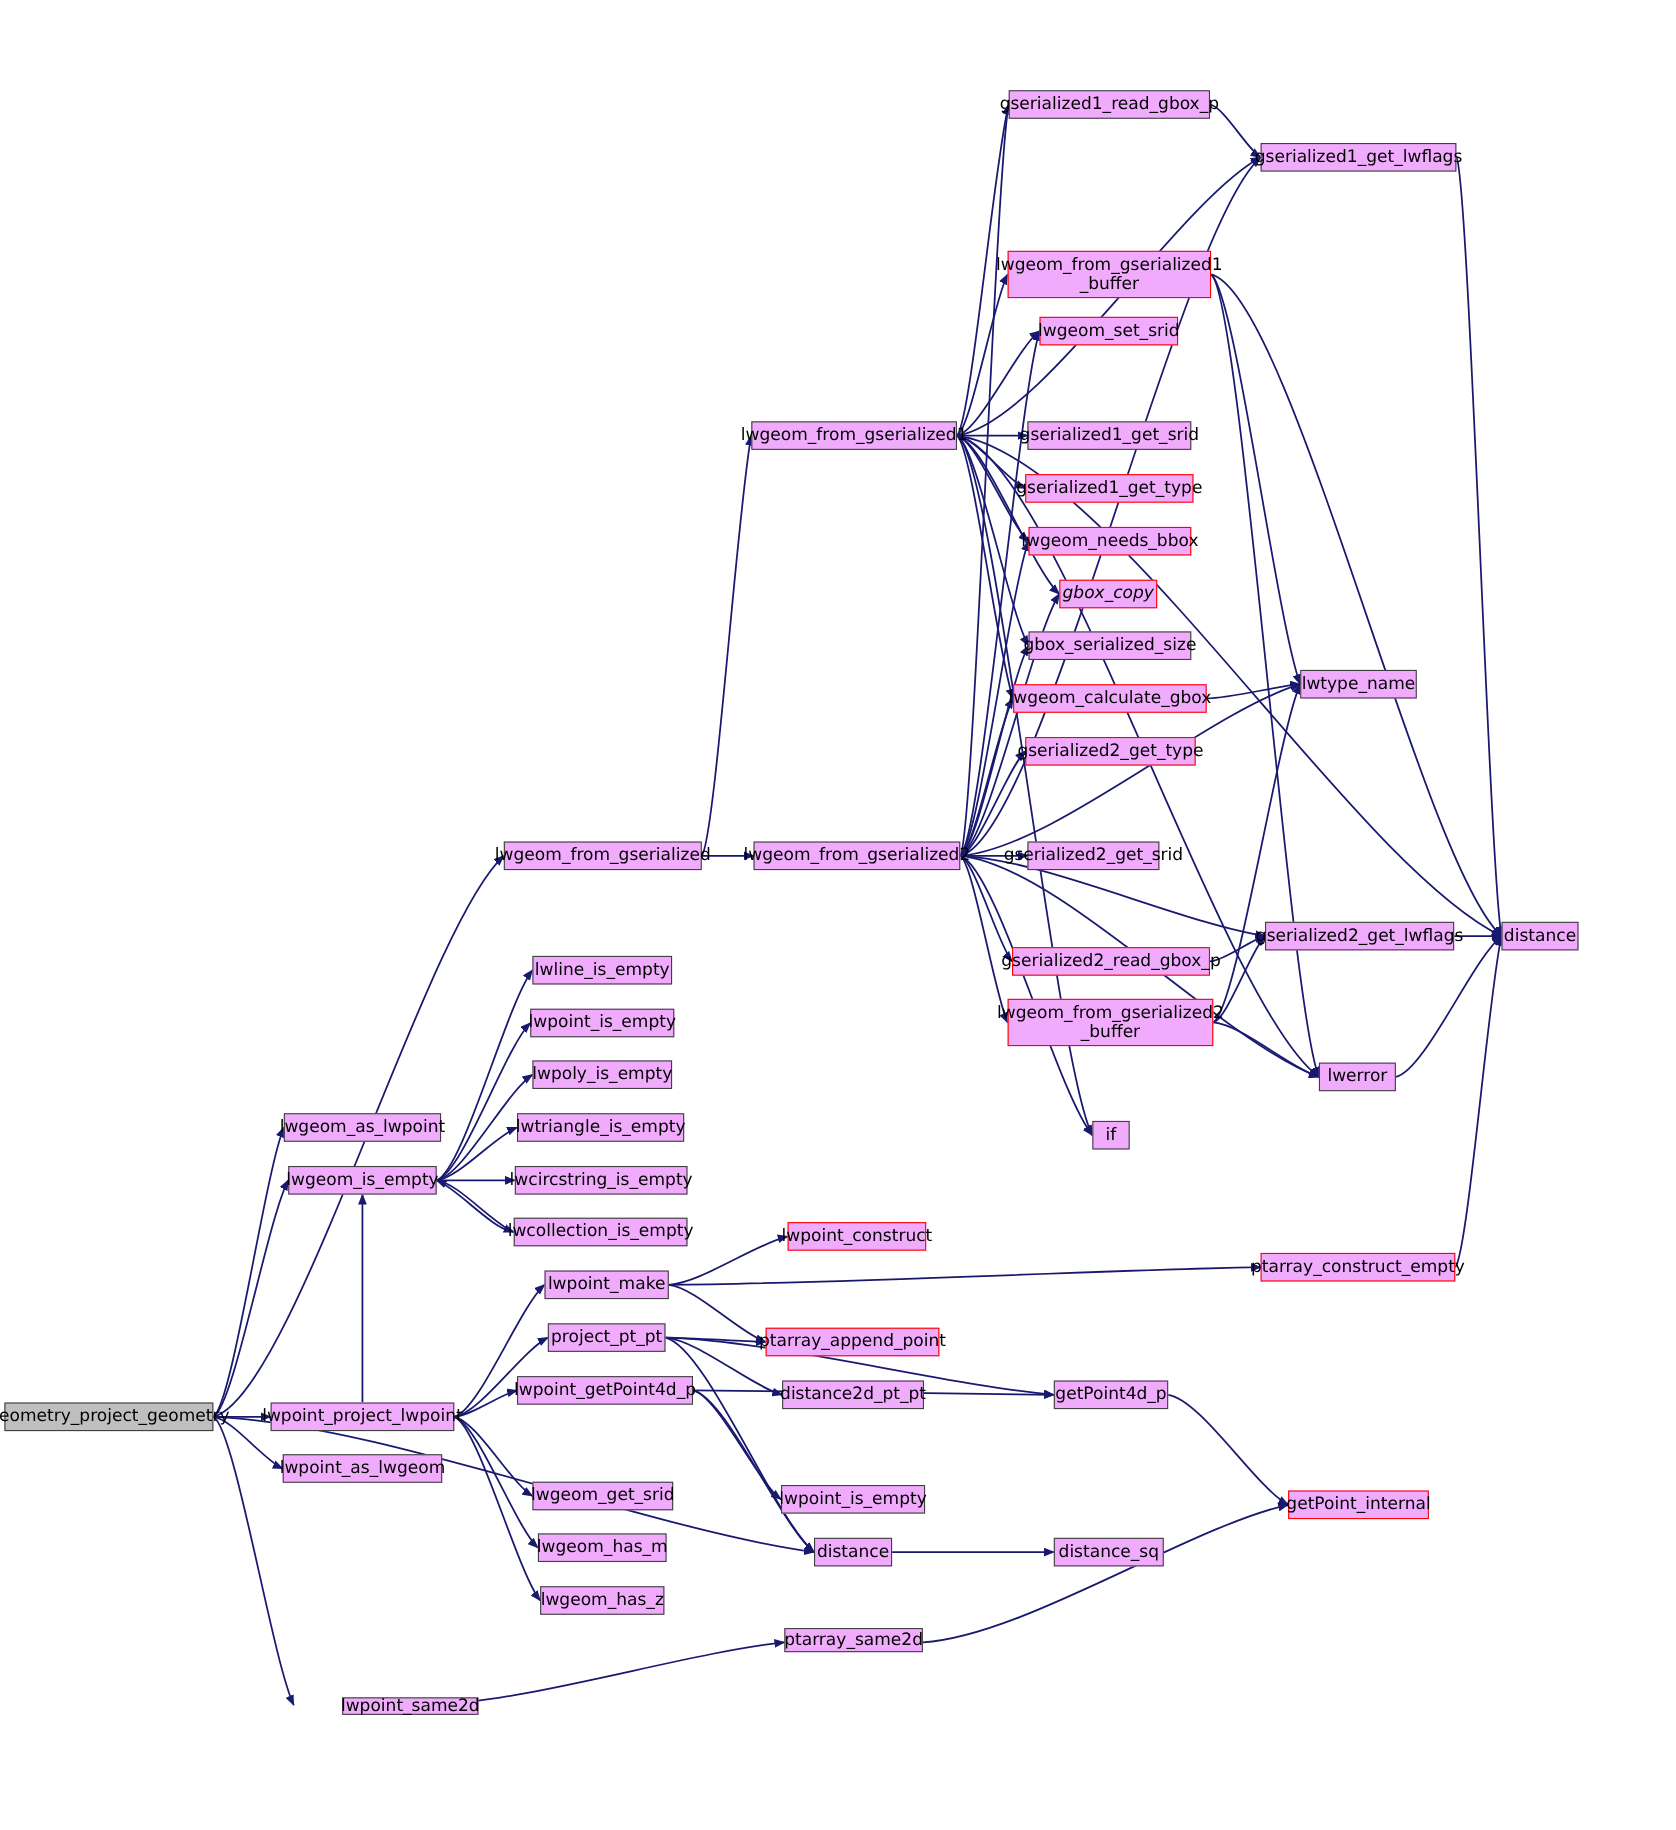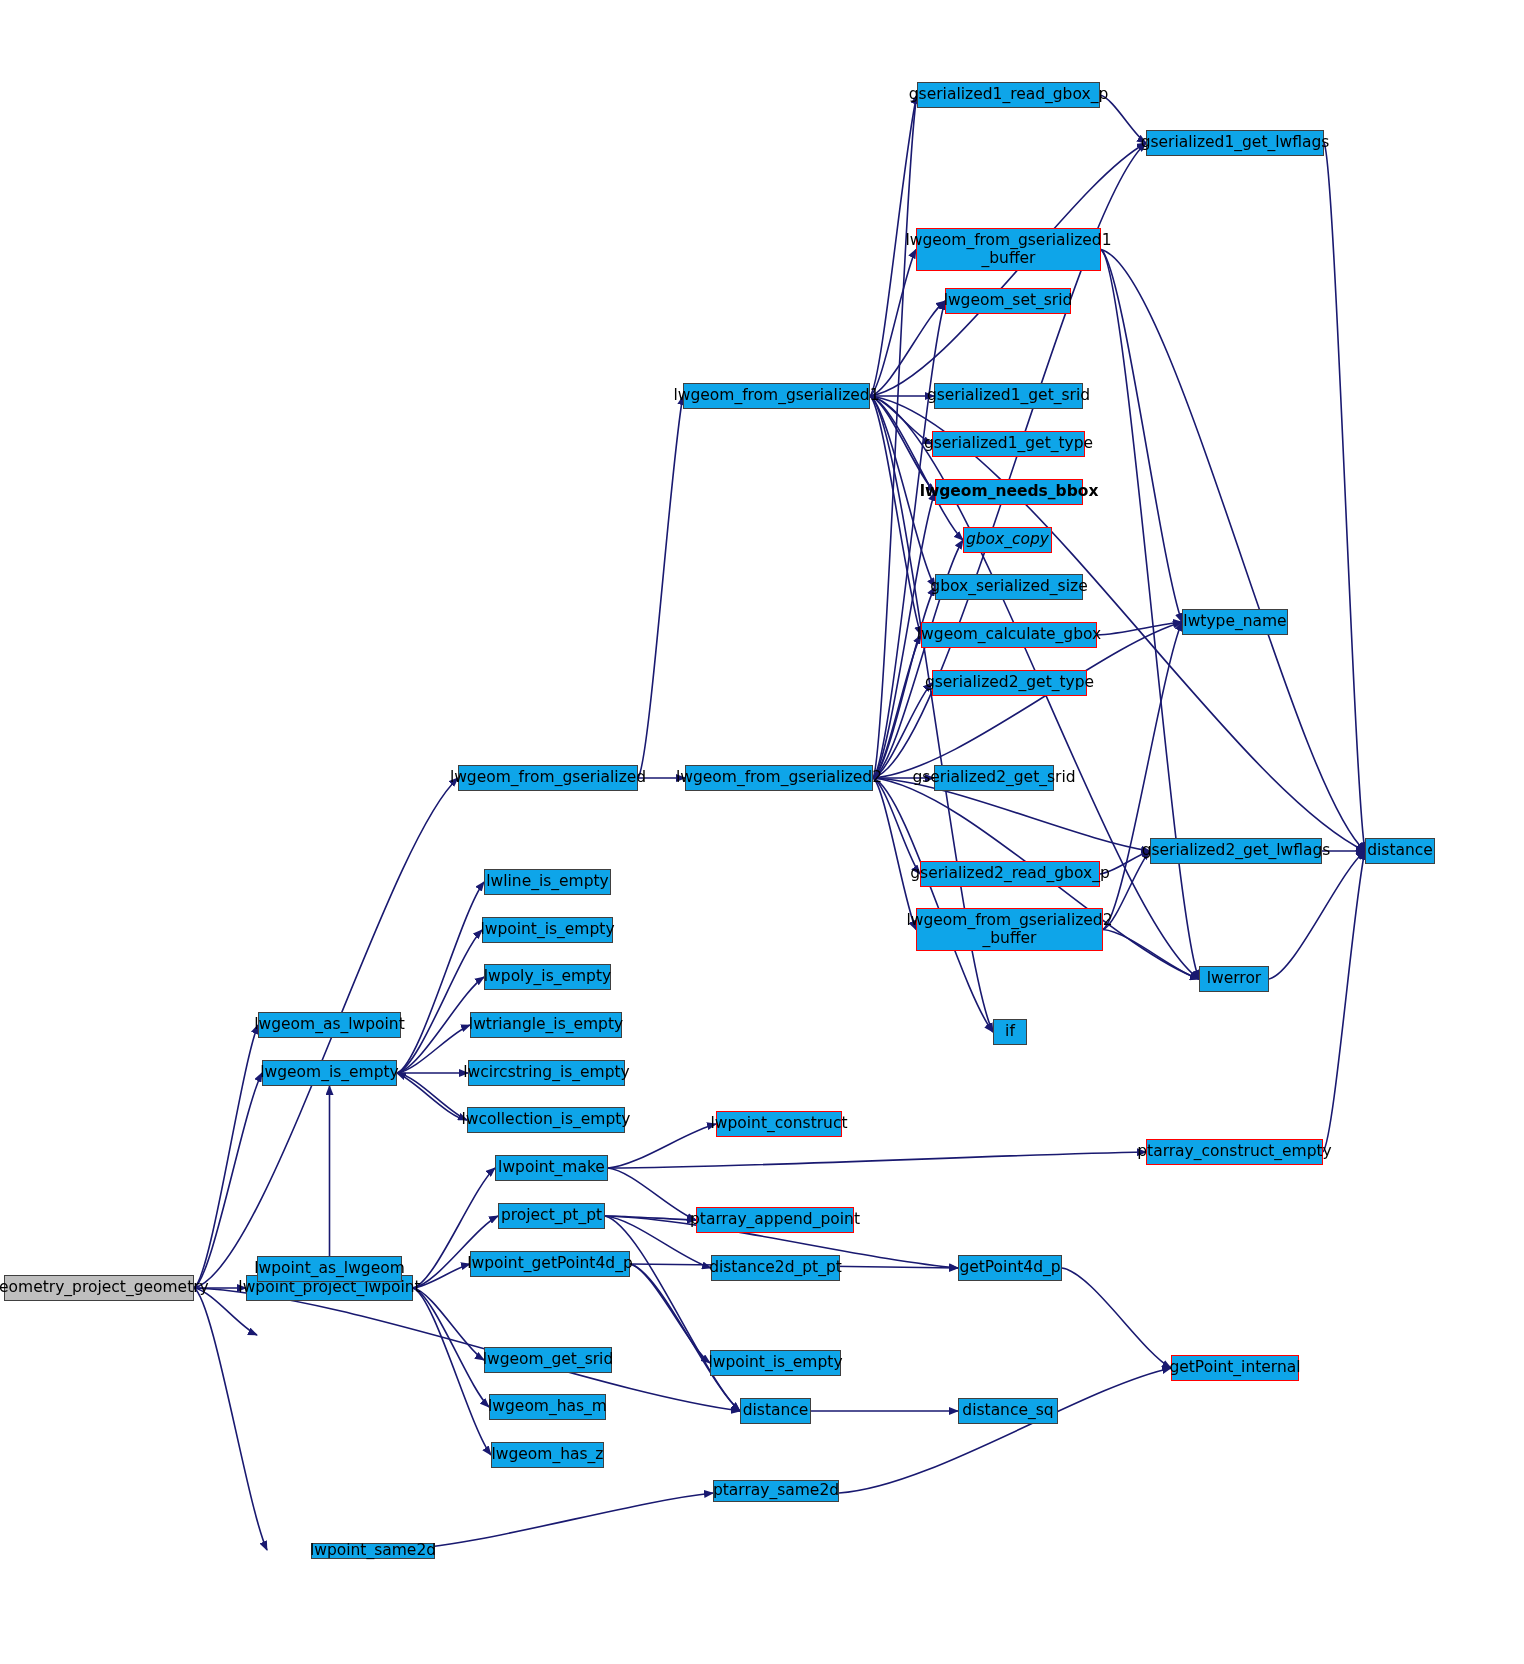--- a/index.html
+++ b/index.html
@@ -1,20 +1,20 @@
 <!DOCTYPE html>
 <html><head>
 <meta charset="utf-8">
 <style>
   html,body{margin:0;padding:0;background:#ffffff;}
   #canvas{position:relative;width:1524px;height:1664px;background:#ffffff;
           font-family:"DejaVu Sans","Liberation Sans",sans-serif;overflow:hidden;}
   svg.edges{position:absolute;left:0;top:0;width:1524px;height:1664px;pointer-events:none;}
   .node{position:absolute;box-sizing:border-box;display:flex;align-items:center;
-        justify-content:center;text-align:center;background:#0ea5e9;
+        justify-content:center;text-align:center;background:#f0abfc;
         font-size:15.5px;color:#000000;line-height:1.12;white-space:pre;}
   .node.black{border:1.4px solid #404040;}
   .node.red{border:1.6px solid #ff0000;}
   .node.root{border:1.4px solid #404040;background:#bfbfbf;}
 </style>
 </head>
 <body>
 
 <div id="canvas">
   <svg class="edges" viewBox="0 0 1524 1664">
@@ -100,21 +100,21 @@
         <path d="M1103,929.5 C1124.725,915.6625 1160.275,672.7375 1182,622" marker-end="url(#ah)"></path>
         <path d="M1322,851 C1333.825,851 1353.175,851 1365,851" marker-end="url(#ah)"></path>
         <path d="M1269,979 C1295.4,973.24 1338.6,872.12 1365,851" marker-end="url(#ah)"></path>
         <path d="M1097,635 C1120.375,634.415 1158.625,624.145 1182,622" marker-end="url(#ah)"></path>
         <path d="M1323,1152 C1334.55,1138.455 1353.45,900.665 1365,851" marker-end="url(#ah)"></path>
       </g>
   </svg>
   <div id="node-layer">
       <div class="node root" style="left: 4px; top: 1275px; width: 190px; height: 26px;">geometry_project_geometry</div>
       <div class="node black" style="left: 246px; top: 1275px; width: 167px; height: 26px;">lwpoint_project_lwpoint</div>
-      <div class="node black" style="left: 257px; top: 1256px; width: 145px; height: 26px;">lwpoint_as_lwgeom</div>
+      <div class="node black" style="left: 257px; top: 1322px; width: 145px; height: 26px;">lwpoint_as_lwgeom</div>
       <div class="node black" style="left: 258px; top: 1012px; width: 143px; height: 26px;">lwgeom_as_lwpoint</div>
       <div class="node black" style="left: 262px; top: 1060px; width: 135px; height: 26px;">lwgeom_is_empty</div>
       <div class="node black" style="left: 458px; top: 765px; width: 180px; height: 26px;">lwgeom_from_gserialized</div>
       <div class="node black" style="left: 484px; top: 869px; width: 127px; height: 26px;">lwline_is_empty</div>
       <div class="node black" style="left: 482px; top: 917px; width: 131px; height: 26px;">lwpoint_is_empty</div>
       <div class="node black" style="left: 484px; top: 964px; width: 127px; height: 26px;">lwpoly_is_empty</div>
       <div class="node black" style="left: 470px; top: 1012px; width: 152px; height: 26px;">lwtriangle_is_empty</div>
       <div class="node black" style="left: 468px; top: 1060px; width: 157px; height: 26px;">lwcircstring_is_empty</div>
       <div class="node black" style="left: 467px; top: 1107px; width: 158px; height: 26px;">lwcollection_is_empty</div>
       <div class="node black" style="left: 495px; top: 1155px; width: 113px; height: 26px;">lwpoint_make</div>
@@ -136,21 +136,21 @@
       <div class="node red" style="left: 1146px; top: 1139px; width: 177px; height: 26px;">ptarray_construct_empty</div>
       <div class="node black" style="left: 685px; top: 765px; width: 188px; height: 26px;">lwgeom_from_gserialized2</div>
       <div class="node black" style="left: 683px; top: 383px; width: 187px; height: 26px;">lwgeom_from_gserialized1</div>
       <div class="node black" style="left: 917px; top: 82px; width: 183px; height: 26px;">gserialized1_read_gbox_p</div>
       <div class="node black" style="left: 1146px; top: 130px; width: 178px; height: 26px;">gserialized1_get_lwflags</div>
       <div class="node red" style="left: 916px; top: 228px; width: 185px; height: 43px;">lwgeom_from_gserialized1
 _buffer</div>
       <div class="node red" style="left: 945px; top: 288px; width: 126px; height: 26px;">lwgeom_set_srid</div>
       <div class="node black" style="left: 934px; top: 383px; width: 149px; height: 26px;">gserialized1_get_srid</div>
       <div class="node red" style="left: 932px; top: 431px; width: 153px; height: 26px;">gserialized1_get_type</div>
-      <div class="node red" style="left: 935px; top: 479px; width: 148px; height: 26px; font-weight: bold;">lwgeom_needs_bbox</div>
+      <div class="node red" style="left: 935px; top: 479px; width: 148px; height: 26px;">lwgeom_needs_bbox</div>
       <div class="node red" style="left: 963px; top: 527px; width: 89px; height: 26px; font-style: italic;">gbox_copy</div>
       <div class="node black" style="left: 935px; top: 574px; width: 148px; height: 26px;">gbox_serialized_size</div>
       <div class="node red" style="left: 921px; top: 622px; width: 176px; height: 26px;">lwgeom_calculate_gbox</div>
       <div class="node red" style="left: 932px; top: 670px; width: 155px; height: 26px;">gserialized2_get_type</div>
       <div class="node black" style="left: 934px; top: 765px; width: 120px; height: 26px;">gserialized2_get_srid</div>
       <div class="node red" style="left: 920px; top: 861px; width: 180px; height: 26px;">gserialized2_read_gbox_p</div>
       <div class="node red" style="left: 916px; top: 908px; width: 187px; height: 43px;">lwgeom_from_gserialized2
 _buffer</div>
       <div class="node black" style="left: 993px; top: 1019px; width: 34px; height: 26px;">if</div>
       <div class="node black" style="left: 1182px; top: 609px; width: 106px; height: 26px;">lwtype_name</div>

